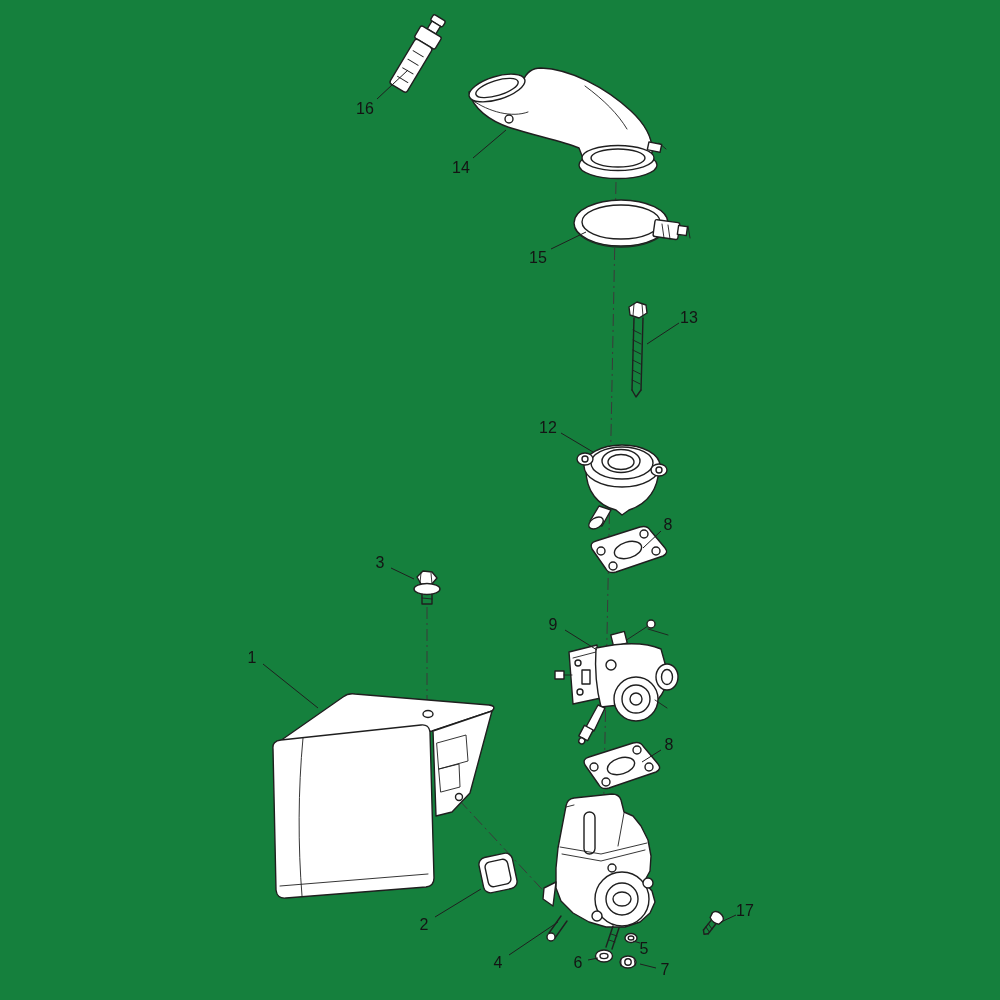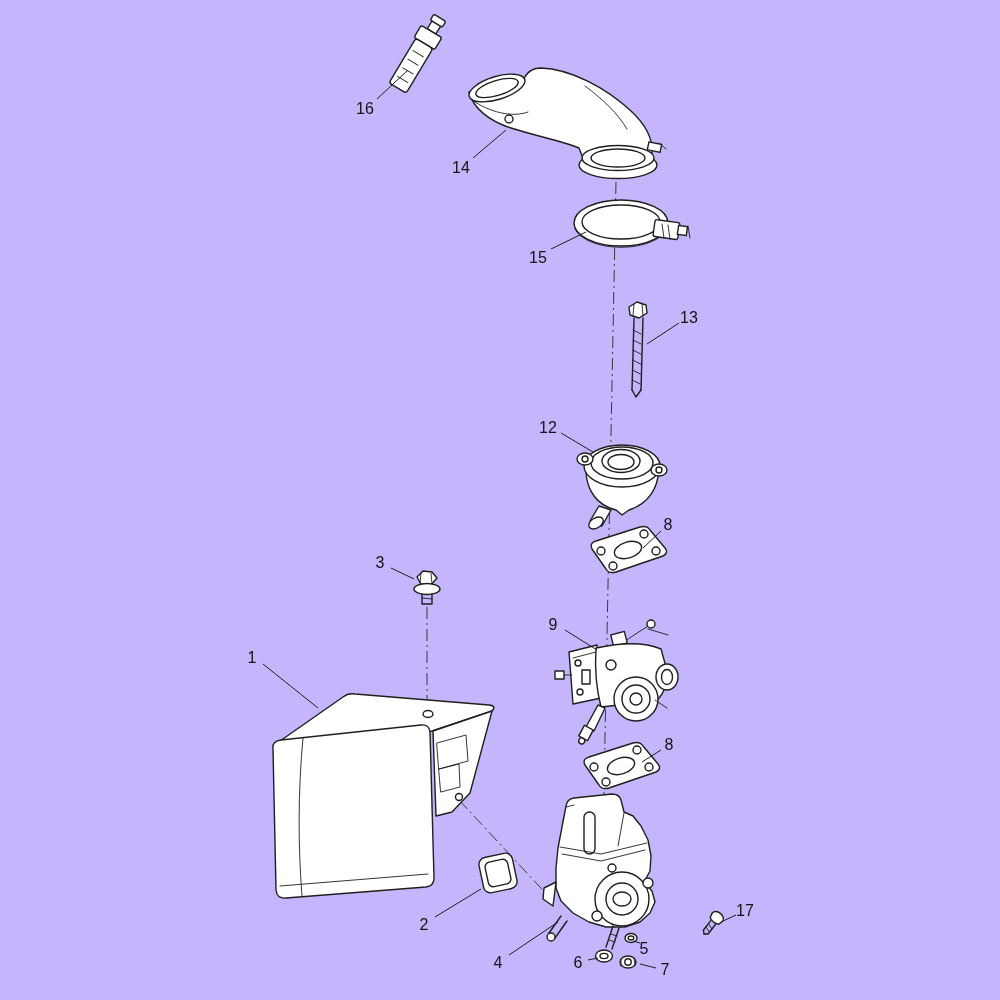--- a/index.html
+++ b/index.html
@@ -7,21 +7,21 @@
     padding: 0;
     background: #ffffff;
     width: 1000px;
     height: 1000px;
     font-family: "Liberation Sans", sans-serif;
   }
   #canvas {
     position: relative;
     width: 1000px;
     height: 1000px;
-    background: #c4b5fd;
+    background: #15803d;
     overflow: hidden;
   }
   svg { display: block; }
   
   .pf { fill: #ffffff; stroke: #1f1f1f; stroke-width: 1.4; stroke-linejoin: round; }
   
   .pl { fill: none; stroke: #1f1f1f; stroke-width: 1.4; stroke-linecap: round; stroke-linejoin: round; }
   
   .tl { fill: none; stroke: #1f1f1f; stroke-width: 0.9; stroke-linecap: round; stroke-linejoin: round; }
   

